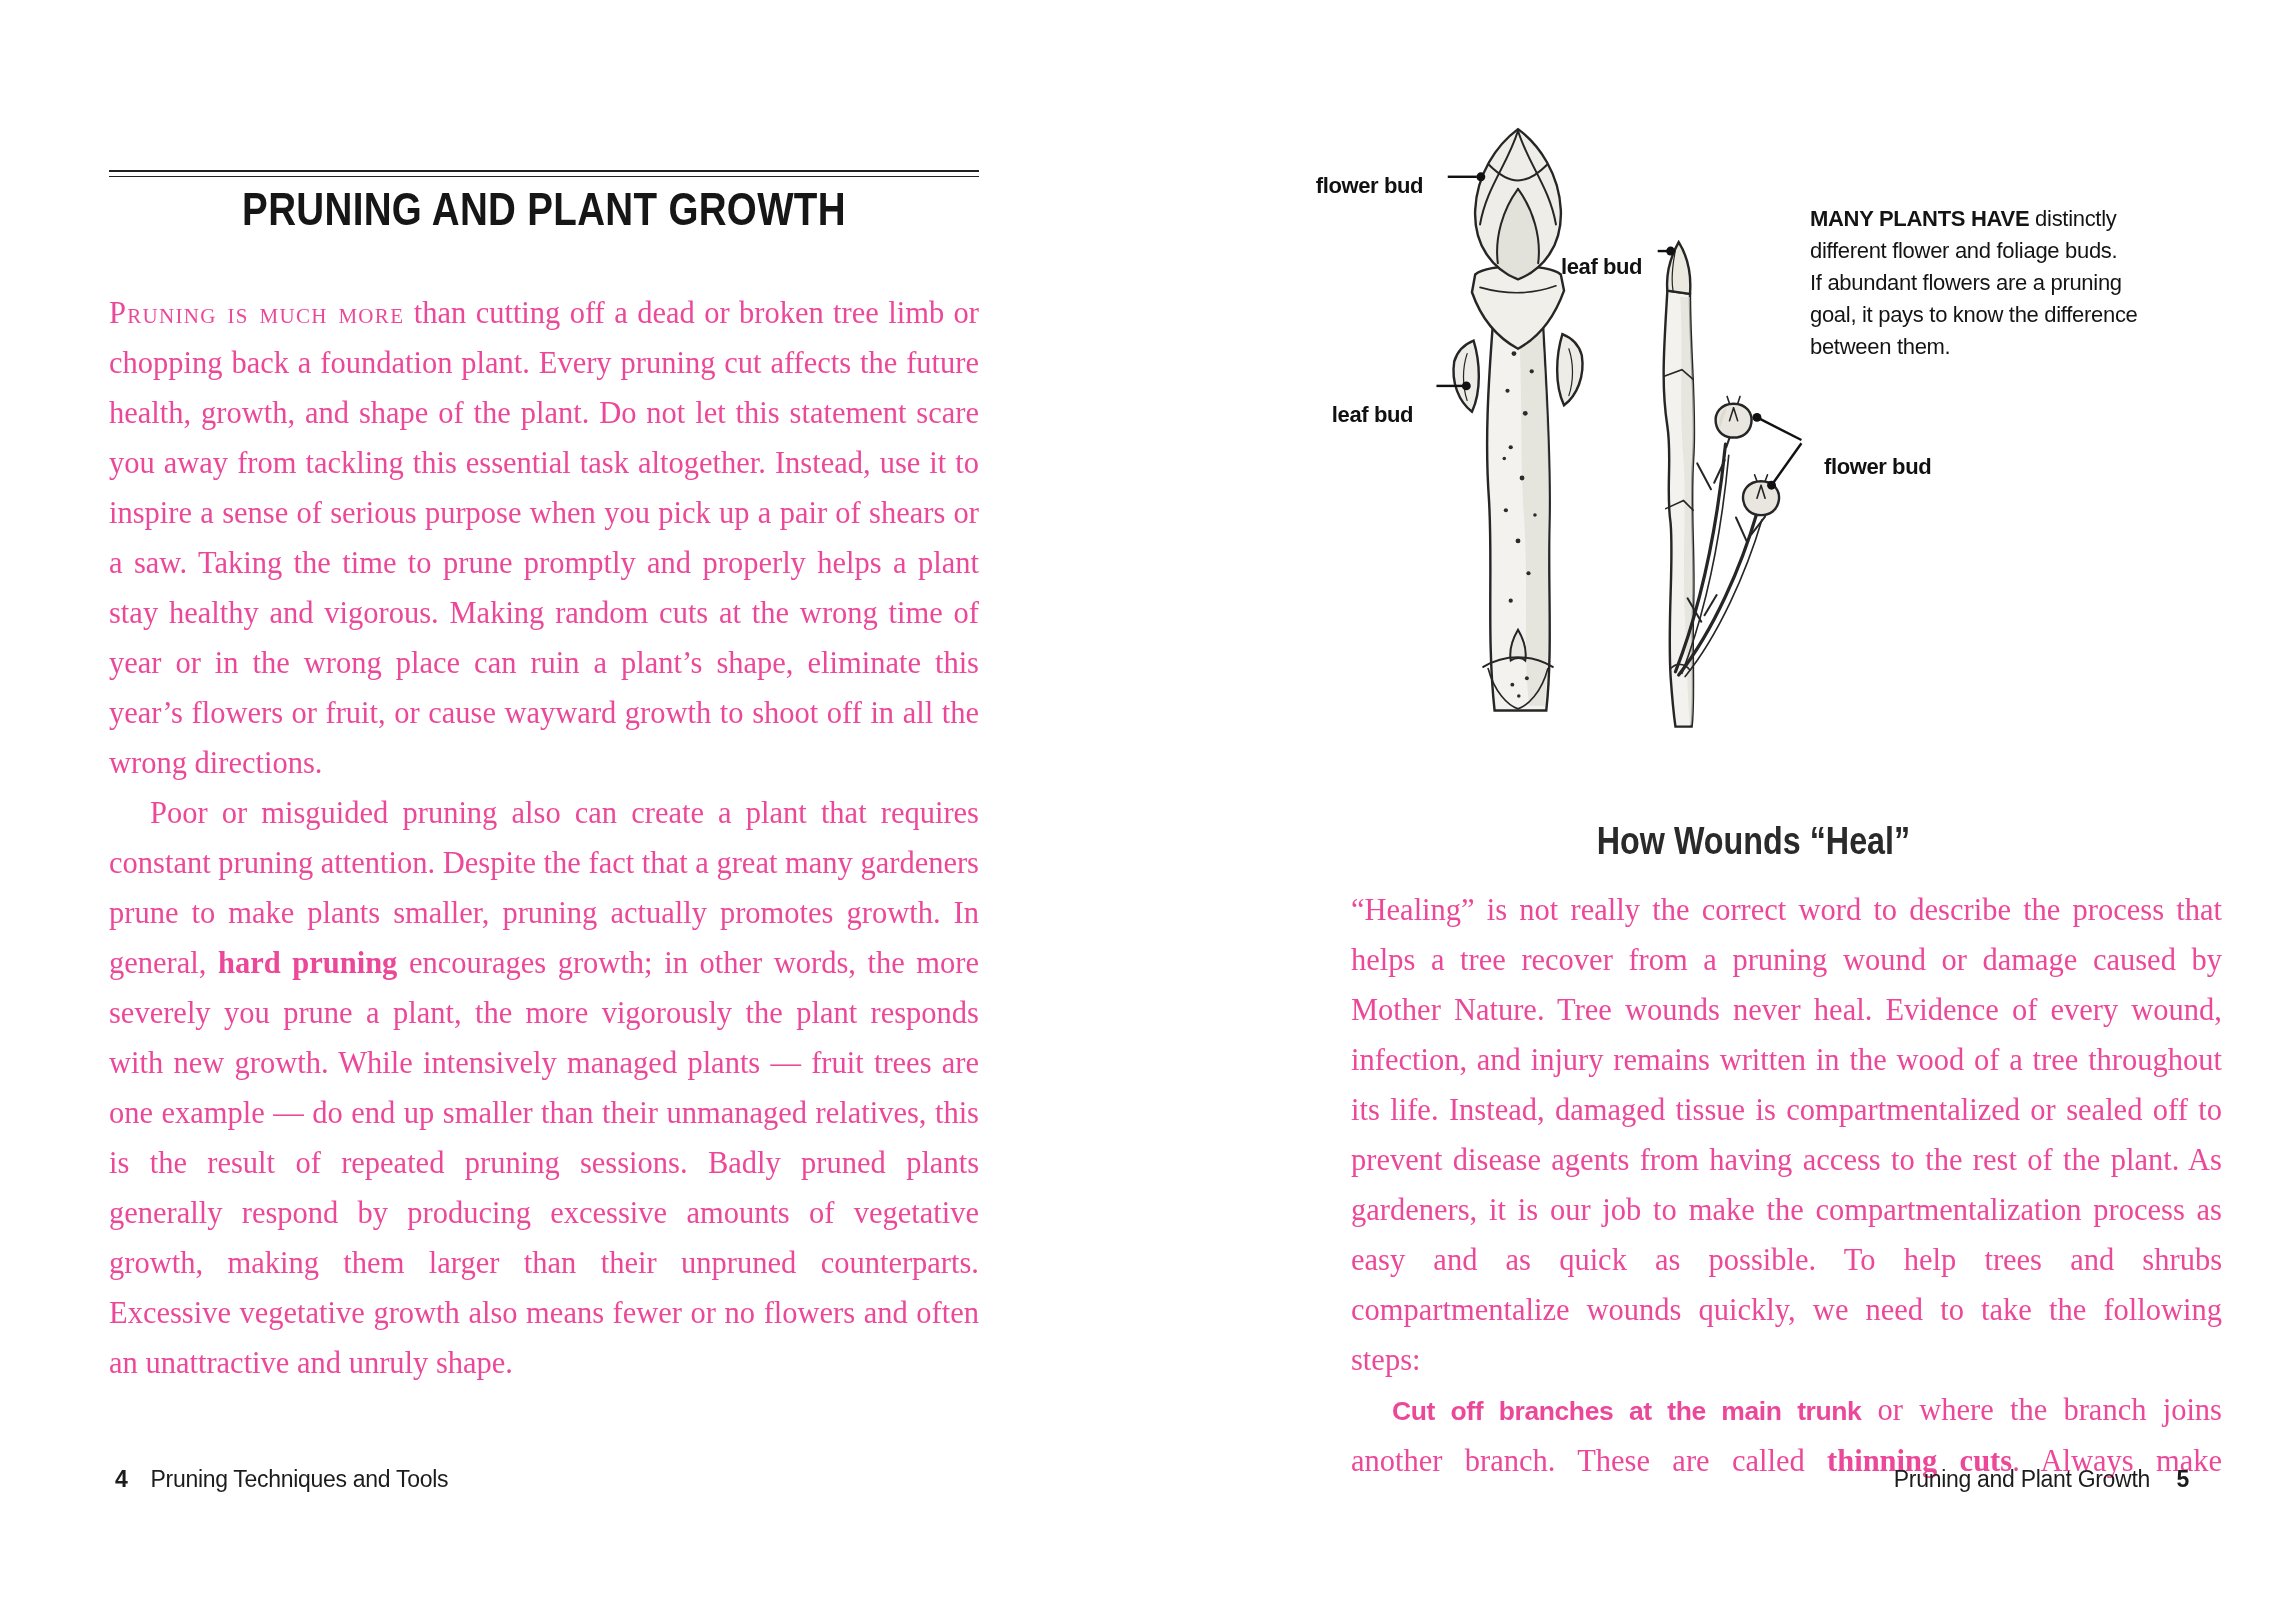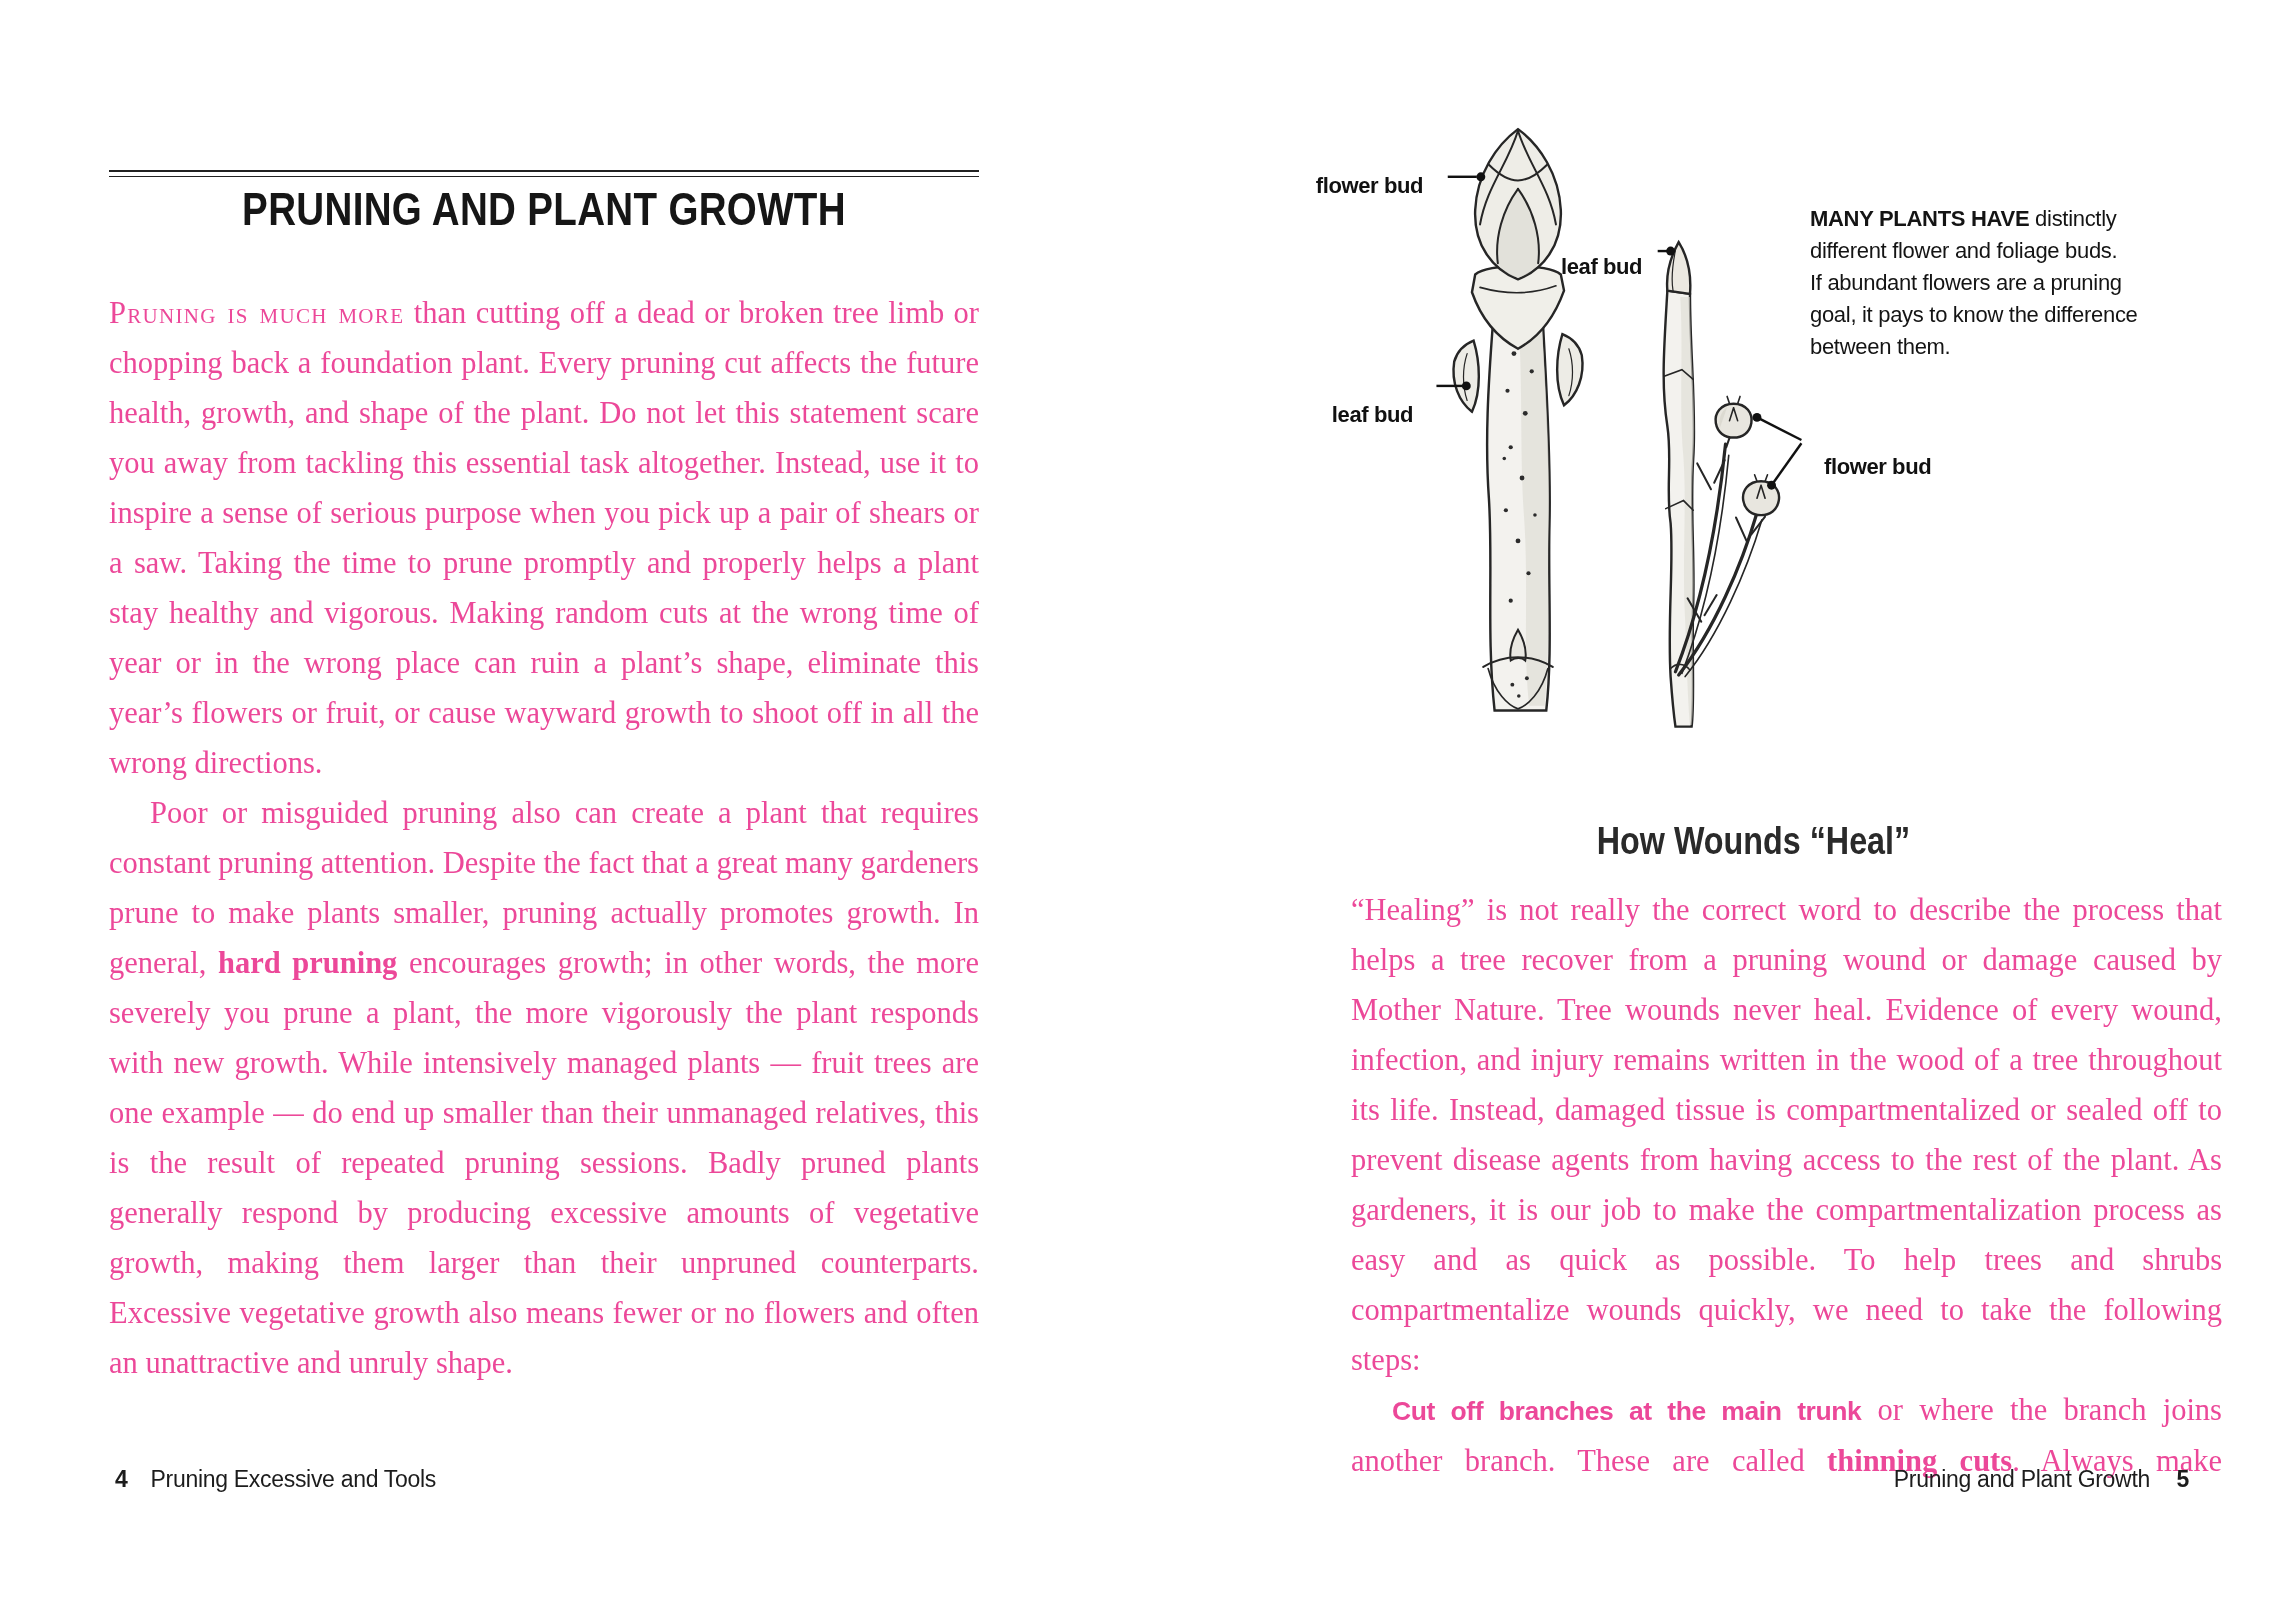--- a/index.html
+++ b/index.html
@@ -91,21 +91,21 @@
   <div class="abs title-rule"></div>
 
   <h1 class="abs chapter-title">PRUNING AND PLANT GROWTH</h1>
 
   <div class="abs body-block body-left">
     <p><span class="s-smallcaps">Pruning is much more</span><span class="s-normal"> than cutting off a dead or broken tree limb or chopping back a foundation plant. Every pruning cut affects the future health, growth, and shape of the plant. Do not let this statement scare you away from tackling this essential task altogether. Instead, use it to inspire a sense of serious purpose when you pick up a pair of shears or a saw. Taking the time to prune promptly and properly helps a plant stay healthy and vigorous. Making random cuts at the wrong time of year or in the wrong place can ruin a plant’s shape, eliminate this year’s flowers or fruit, or cause wayward growth to shoot off in all the wrong directions.</span></p>
     <p class="indent"><span class="s-normal">Poor or misguided pruning also can create a plant that requires constant pruning attention. Despite the fact that a great many gardeners prune to make plants smaller, pruning actually promotes growth. In general, </span><span class="s-bold">hard pruning</span><span class="s-normal"> encourages growth; in other words, the more severely you prune a plant, the more vigorously the plant responds with new growth. While intensively managed plants — fruit trees are one example — do end up smaller than their unmanaged relatives, this is the result of repeated pruning sessions. Badly pruned plants generally respond by producing excessive amounts of vegetative growth, making them larger than their unpruned counterparts. Excessive vegetative growth also means fewer or no flowers and often an unattractive and unruly shape.</span></p>
   </div>
 
   <footer class="abs footer footer-left">
-    <span class="pagenum">4</span><span class="foottitle">Pruning Excessive and Tools</span>
+    <span class="pagenum">4</span><span class="foottitle">Pruning Techniques and Tools</span>
   </footer>
 
 </section>
 
 <section>
 
   <figure style="margin:0;">
 
     <svg class="abs" style="left:1271px; top:71px;" width="733" height="759" viewBox="1440 80 830 940">
 

